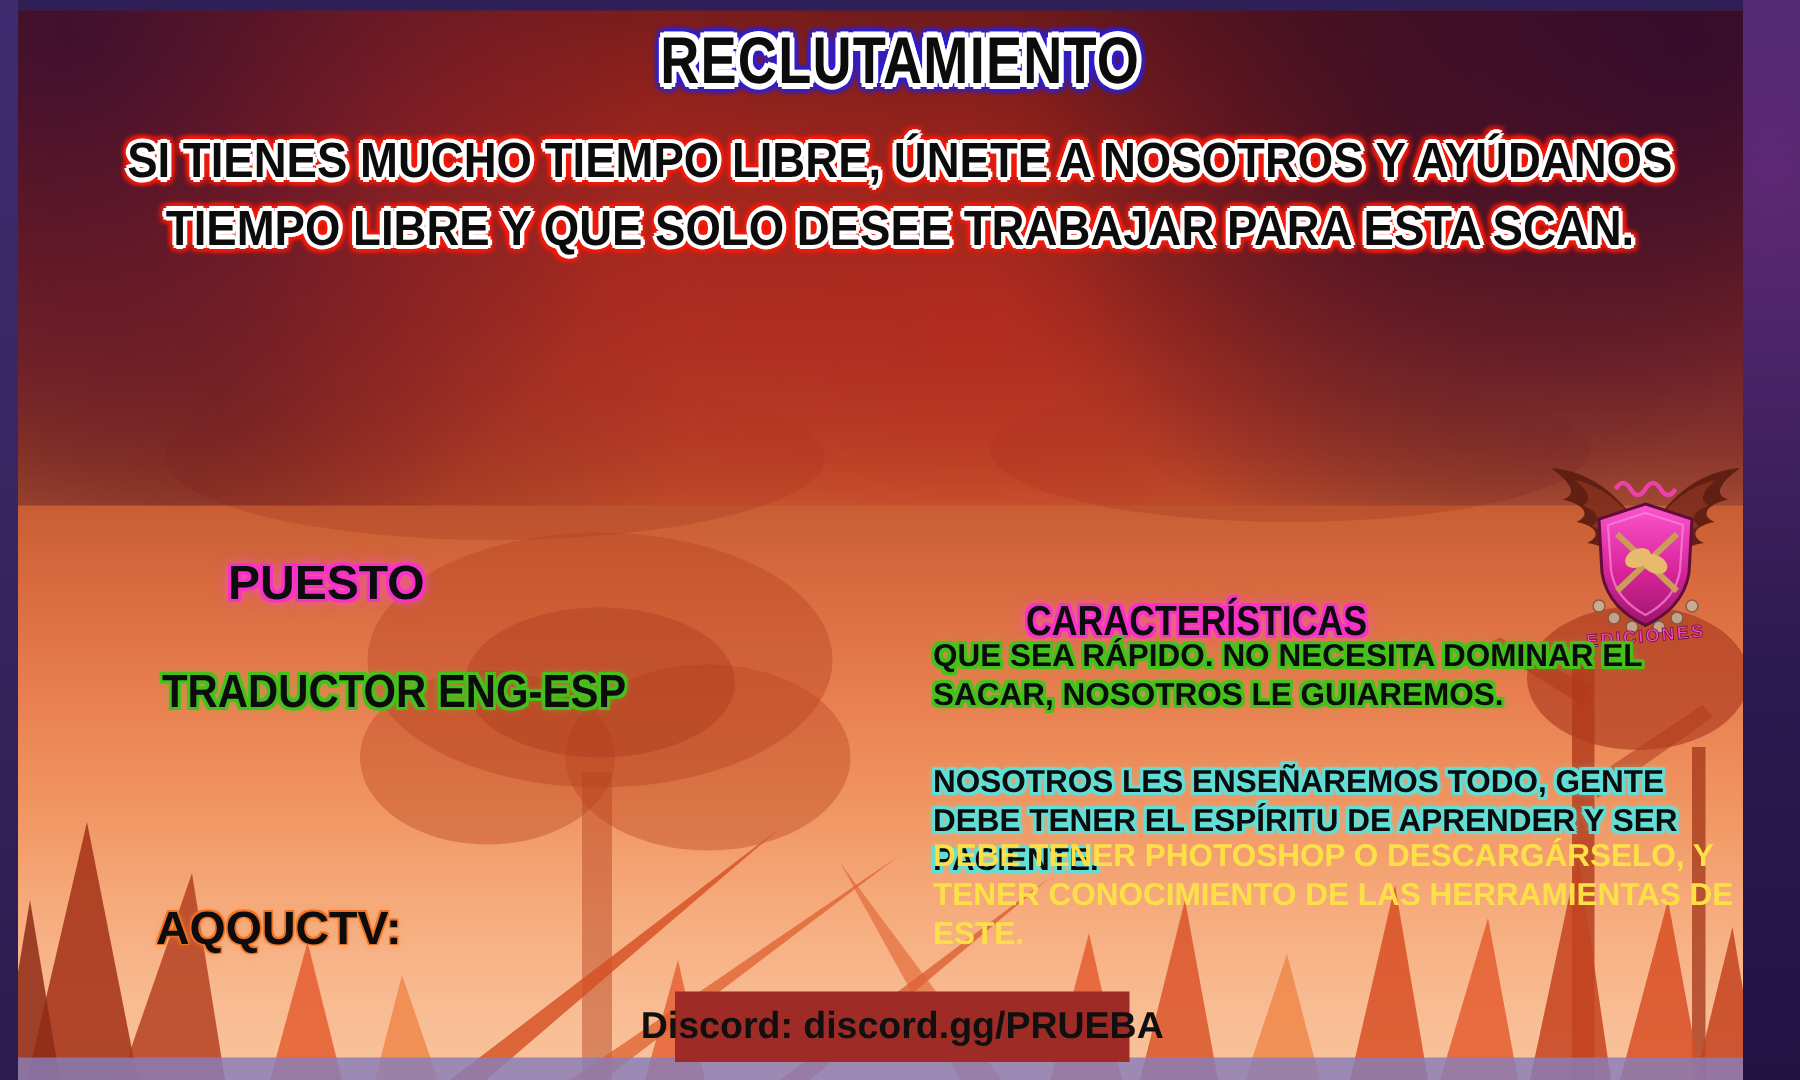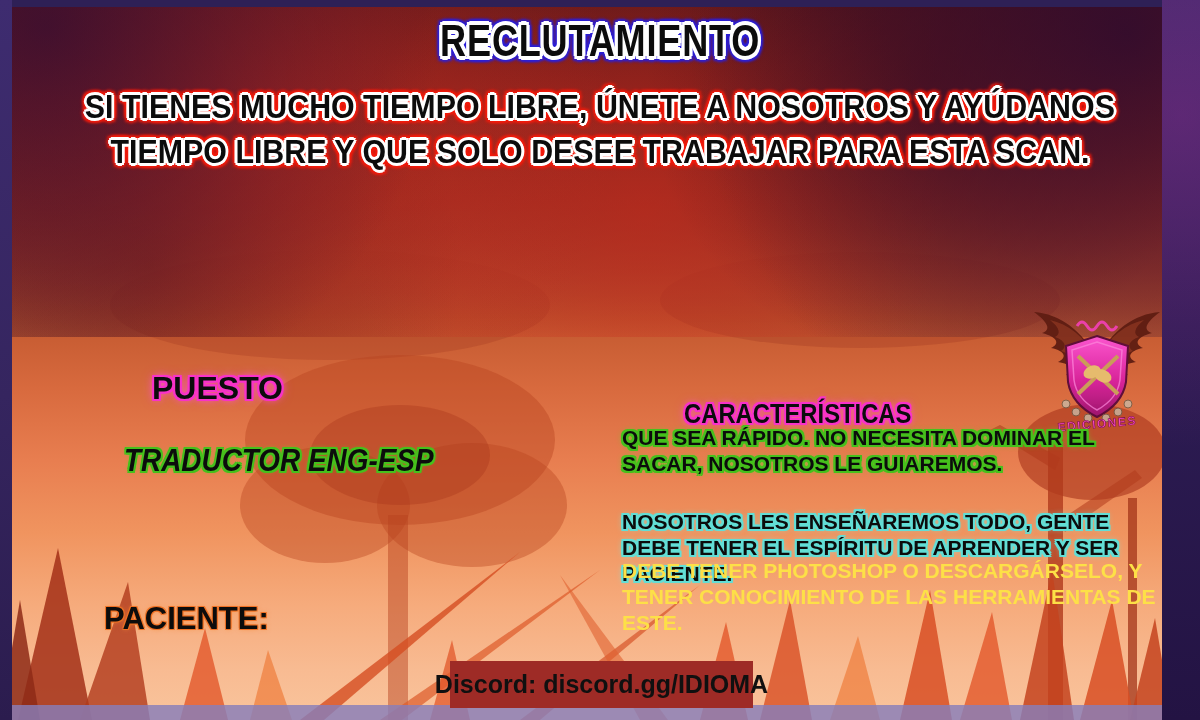--- a/index.html
+++ b/index.html
@@ -76,21 +76,21 @@
       -2px 0 0 #62ded6, 2px 0 0 #62ded6, 0 -2px 0 #62ded6, 0 2px 0 #62ded6,
       0 0 6px #78ece4; }
   .glow-orange { text-shadow:
       -1px -1px 0 rgba(238,112,36,.9), 1px -1px 0 rgba(238,112,36,.9),
       -1px 1px 0 rgba(238,112,36,.9), 1px 1px 0 rgba(238,112,36,.9),
       0 0 5px rgba(248,140,56,.8); }
   .t-head-pos  { left:118px; top:370px; font-size:32px; }
   .t-head-char { left:650px; top:370px; font-size:28px;margin-top:28px; }
   .t-head-char .sq { transform:scaleX(.85); transform-origin:left; }
   .role-name { font-size:31px; }
-  .rn1 { left:124px; top:443px;font-style:italic; } .rn1 .sq { transform:scaleX(.9); transform-origin:left; }
+  .rn1 { left:108px; top:443px; } .rn1 .sq { transform:scaleX(.9); transform-origin:left; }
   .rn2 { left:96px;  top:517px; }
   .rn3 { left:104px; top:601px; }
   .role-desc { left:622px; font-size:21px; line-height:26px; white-space:normal; }
   .rd1 { top:425px; width:480px; }
   .rd2 { top:509px; width:505px; }
   .rd3 { top:558px; width:560px; color:#fde047; }
   
   .discord-box {
     position:absolute; left:450px; top:661px; width:303px; height:47px; z-index:5;
     background:#9e2b26; display:flex; align-items:center; justify-content:center;
@@ -165,21 +165,21 @@
   </div>
 
   <div class="txt role-name rn1 glow-green">
     <span class="sq">TRADUCTOR ENG-ESP</span>
   </div>
   <div class="txt role-desc rd1 glow-green">QUE SEA RÁPIDO. NO NECESITA DOMINAR EL SACAR, NOSOTROS LE GUIAREMOS.</div>
 
   <div class="txt role-desc rd2 glow-cyan">NOSOTROS LES ENSEÑAREMOS TODO, GENTE DEBE TENER EL ESPÍRITU DE APRENDER Y SER PACIENTE.</div>
 
   <div class="txt role-name rn3 glow-orange">
-    <span class="sq">PACIENTE:</span>
+    <span class="sq">AQQUCTV:</span>
   </div>
   <div class="txt role-desc rd3">DEBE TENER PHOTOSHOP O DESCARGÁRSELO, Y TENER CONOCIMIENTO DE LAS HERRAMIENTAS DE ESTE.</div>
 
   <svg class="logo" viewBox="0 0 150 132">
     <defs>
       <linearGradient id="shieldGrad" x1="0" y1="0" x2="0" y2="1">
         <stop offset="0" stop-color="#ff56d8"></stop>
         <stop offset=".55" stop-color="#d9219f"></stop>
         <stop offset="1" stop-color="#9c1270"></stop>
       </linearGradient>
@@ -212,21 +212,21 @@
       <circle cx="96" cy="112" r="4" fill="#c8b8a4" stroke="#6e5c48" stroke-width="1"></circle>
       <circle cx="106" cy="104" r="4" fill="#c8b8a4" stroke="#6e5c48" stroke-width="1"></circle>
     </g>
 
     <path d="M55,26 q5,-8 10,0 q5,8 10,0 q5,-8 10,0 q5,8 10,0" fill="none" stroke="#ff3fc8" stroke-width="3" opacity=".85"></path>
 
     <text x="75" y="128" text-anchor="middle" font-family="Liberation Sans, sans-serif" font-size="12" font-weight="bold" letter-spacing="1.5" fill="#ff46cc" stroke="#70104a" stroke-width=".6" transform="rotate(-5 75 122)">EDICIONES</text>
   </svg>
 
   <div class="discord-box">
-    <span>Discord: discord.gg/IDIOMA</span>
+    <span>Discord: discord.gg/PRUEBA</span>
   </div>
 
   <div class="bottom-band"></div>
   <div class="frame-top"></div>
   <div class="frame-left"></div>
   <div class="frame-right"></div>
 
 </div>
 
 </body></html>

